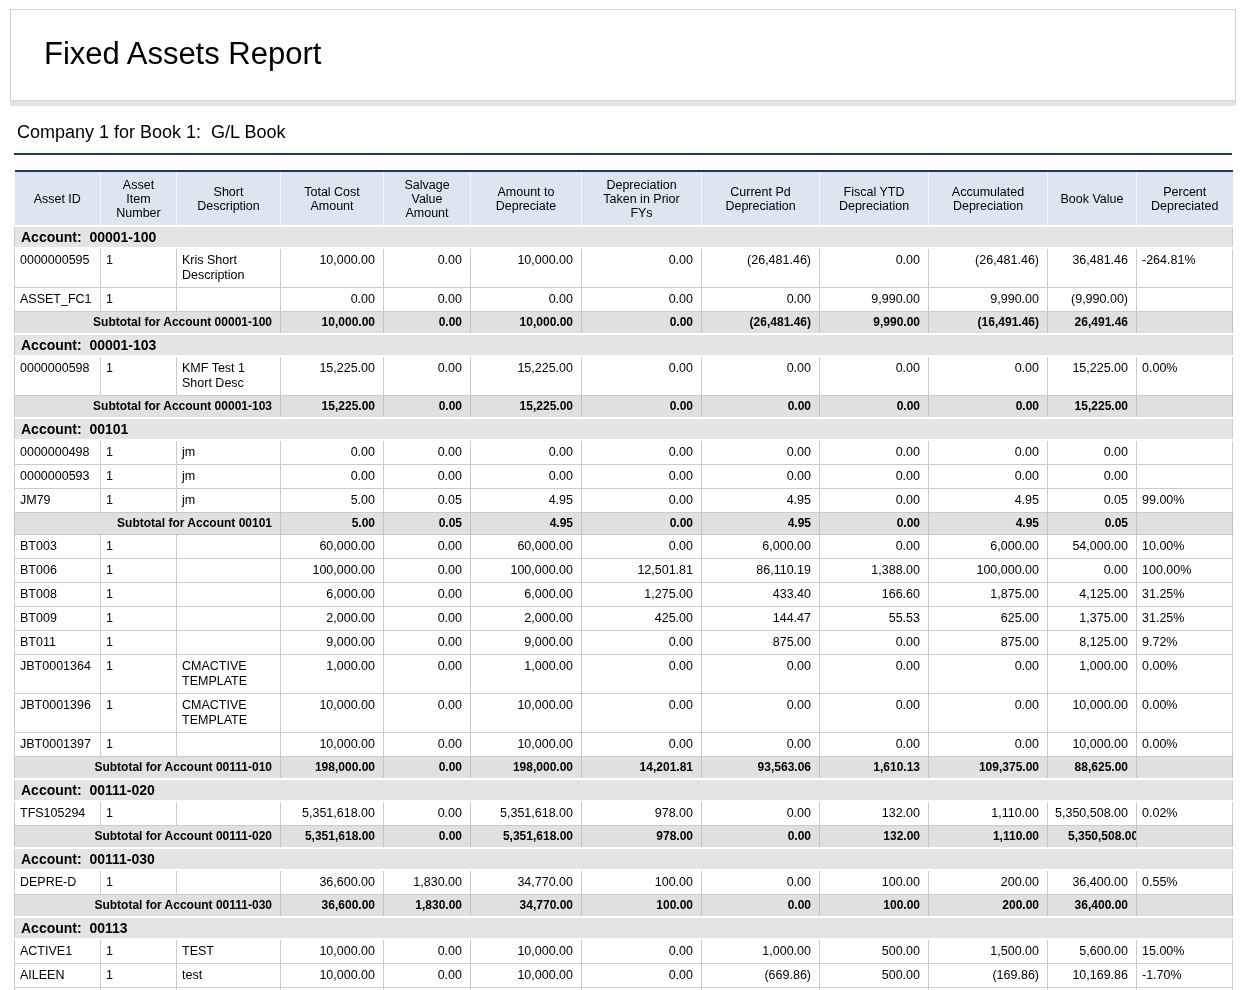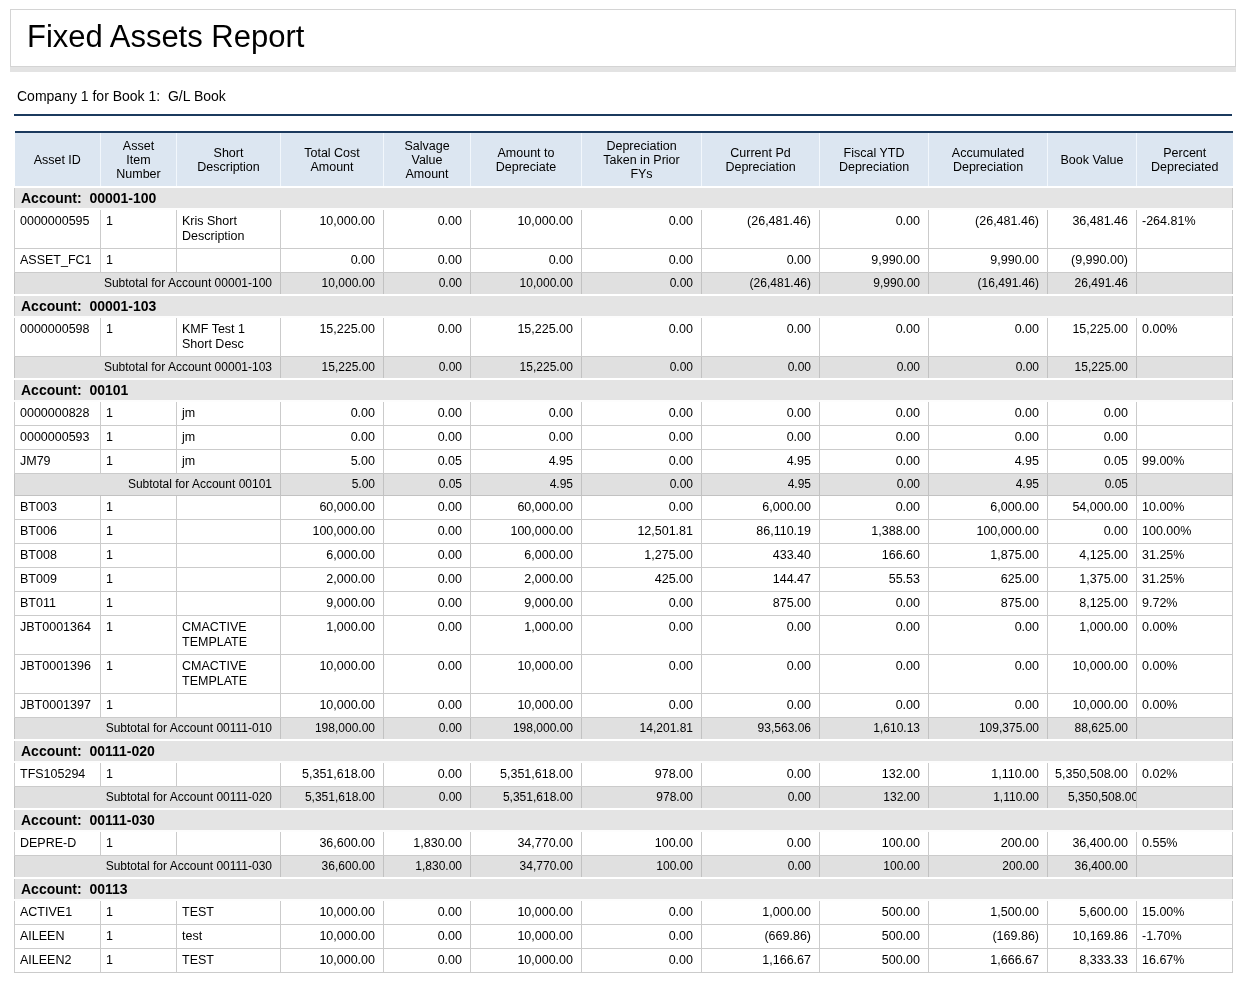--- a/index.html
+++ b/index.html
@@ -9,29 +9,29 @@
     background: #ffffff; color: #000;
     font-family: "Liberation Sans", "DejaVu Sans", sans-serif;
   }
   .title-box {
     margin: 9px 10px 0 10px;
     border: 1px solid #d4d4d4;
     background: #ffffff;
     padding: 9px 15px 11px 16px;
   }
   .title-box h1 {
-    margin: 0;
+    margin: 17px;
     font-size: 31px;
     font-weight: 400;
     letter-spacing: 0;
   }
   .title-shadow { margin: 0 10px; height: 5px; background: #e3e3e3; }
   .subtitle {
     margin: 16px 14px 10px 17px;
-    font-size: 14px;
+    font-size: 18px;
     white-space: pre;
   }
   .rule { margin: 0 14px; height: 2px; background: #1b3a5e; }
   .report-wrap { margin: 15px 14px 0 14px; }
 
   table {
     border-collapse: collapse;
     table-layout: fixed;
     width: 1218px;
     font-size: 12.5px;
@@ -75,21 +75,21 @@
     line-height: 14px;
     padding: 3px 6px;
     white-space: pre;
     border-left: 1px solid #cbcbcb;
     border-right: 1px solid #cbcbcb;
     border-top: 2px solid #ffffff;
     border-bottom: 2px solid #fdfdfd;
   }
   tr.subtotal-row td {
     background: #e0e0e0;
-    font-weight: 400;
+    font-weight: 700;
     font-size: 12px;
     line-height: 15px;
     padding: 3px 8px 3px 20px;
     border: 1px solid #c2c2c2;
   }
   tr.subtotal-row td.sub-label { text-align: right; }
 </style>
 </head>
 <body>
 
@@ -219,21 +219,21 @@
             <td class="num sub-num">0.00</td>
             <td class="num sub-num">0.00</td>
             <td class="num sub-num">0.00</td>
             <td class="num sub-num">15,225.00</td>
             <td class="pct sub-pct"></td>
           </tr>
           <tr class="band-row">
             <td class="band" colspan="12">Account:  00101</td>
           </tr>
           <tr class="data-row">
-            <td class="txt">0000000828</td>
+            <td class="txt">0000000498</td>
             <td class="txt">1</td>
             <td class="txt">jm</td>
             <td class="num">0.00</td>
             <td class="num">0.00</td>
             <td class="num">0.00</td>
             <td class="num">0.00</td>
             <td class="num">0.00</td>
             <td class="num">0.00</td>
             <td class="num">0.00</td>
             <td class="num">0.00</td>

